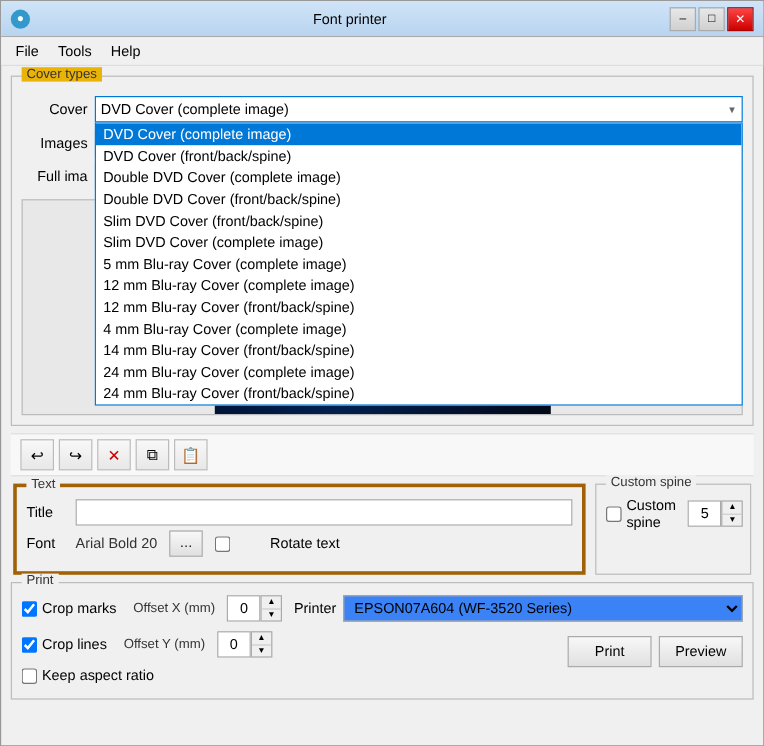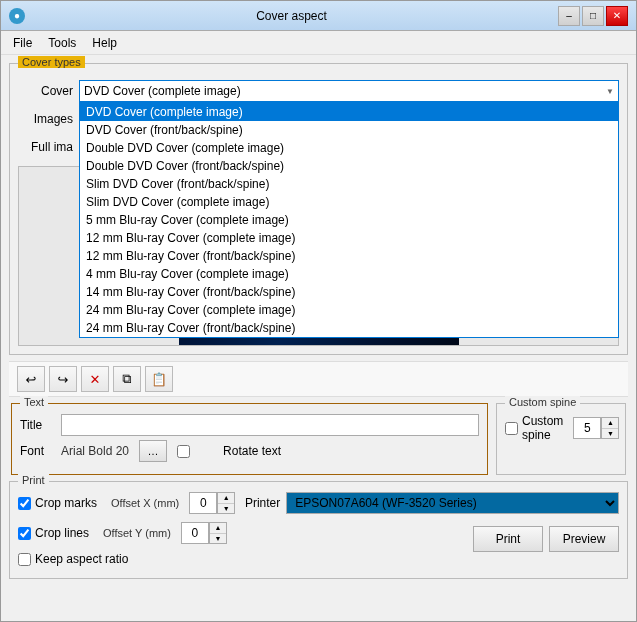--- a/index.html
+++ b/index.html
@@ -249,21 +249,21 @@
     }
     input[type="checkbox"] { cursor: pointer; }
     .offset-label {
       font-size: 11px;
       color: #333;
     }
     .printer-select {
       flex: 1;
       height: 22px;
       border: 1px solid #aaa;
-      background: #0369a1;
+      background: #3b82f6;
       font-size: 12px;
       padding: 0 4px;
     }
     .printer-label {
       font-size: 12px;
       min-width: 45px;
       text-align: right;
     }
     .action-btn {
       width: 70px;
@@ -349,21 +349,21 @@
   </style>
 </head>
 <body>
 
 <div class="window">
 
   <div class="title-bar">
     <div class="title-bar-icon">
       <span>●</span>
     </div>
-    <span class="title-bar-title">Cover aspect</span>
+    <span class="title-bar-title">Font printer</span>
     <div class="title-bar-buttons">
       <button class="title-btn">–</button>
       <button class="title-btn">□</button>
       <button class="title-btn close">✕</button>
     </div>
   </div>
 
   <div class="menu-bar">
     <div class="menu-item">File</div>
     <div class="menu-item">Tools</div>
@@ -426,21 +426,21 @@
     <div class="toolbar">
       <button class="tool-btn" title="Undo">↩</button>
       <button class="tool-btn" title="Redo">↪</button>
       <button class="tool-btn" title="Delete" style="color:#c00;">✕</button>
       <button class="tool-btn" title="Copy">⧉</button>
       <button class="tool-btn" title="Paste">📋</button>
     </div>
 
     <div style="display:flex; gap:8px; padding: 0 2px;">
 
-      <div style="flex:1; border:1px solid #a16207; padding:4px 8px 8px; position:relative;">
+      <div style="flex:1; border:3px solid #a16207; padding:4px 8px 8px; position:relative;">
         <span class="group-label" style="top:-8px;left:8px;background:#f0f0f0;padding:0 4px;font-size:11px;position:absolute;">Text</span>
         <div class="row" style="margin-top:6px;">
           <span class="lbl">Title</span>
           <input type="text" style="flex: 1 1 0%; height: 22px; border: 1px solid rgb(170, 170, 170); font-size: 12px; padding: 0px 4px;">
         </div>
         <div class="row">
           <span class="lbl">Font</span>
           <span class="font-info">Arial Bold 20</span>
           <button class="browse-btn" style="margin-left:4px;">…</button>
           <label class="checkbox-label" style="margin-left:4px;gap:33px;">

